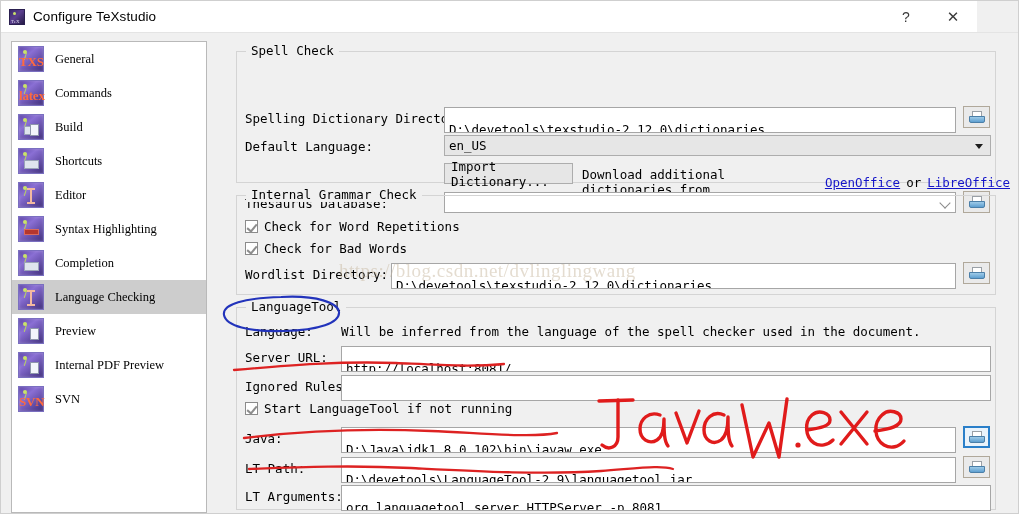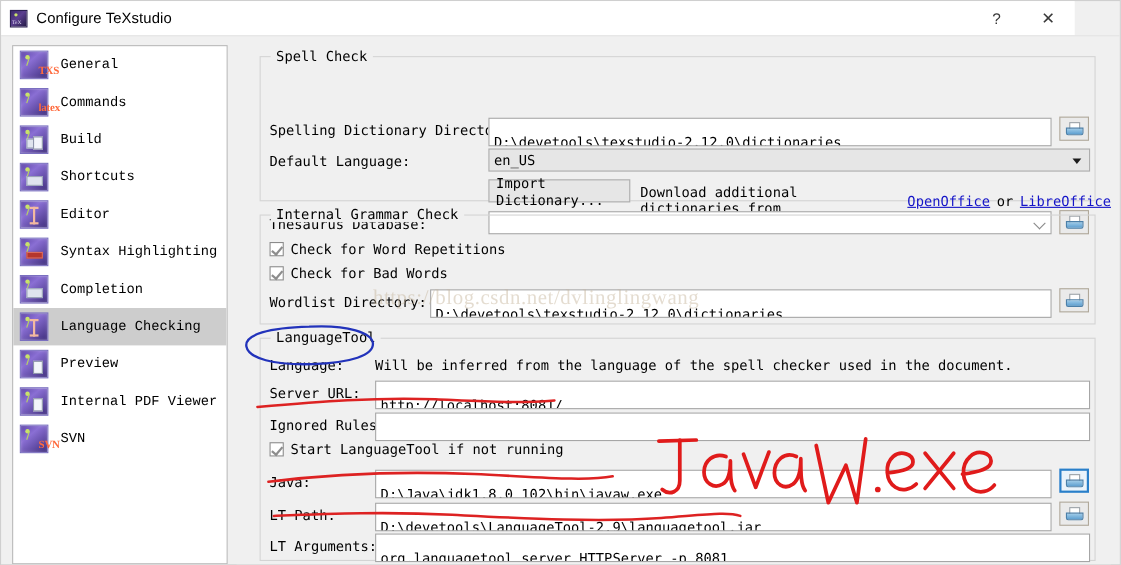--- a/index.html
+++ b/index.html
@@ -92,23 +92,22 @@
   }
   .side-ico .stem {
     position: absolute; left: 6px; top: 5px;
     width: 1px; height: 8px; background: #b9d560;
     transform: rotate(18deg);
   }
   .side-ico .glyph {
     position: absolute; left: 0; right: 0; bottom: 1px;
     text-align: center;
     font-family: "Liberation Serif", serif;
-    font-size: 10px; color: #ff6a3d; font-weight: bold;
+    font-size: 13px; color: #ff6a3d; font-weight: bold;
     letter-spacing: -.2px;
-    padding-left: 16px;
   }
   .side-ico .plate {
     position: absolute; left: 5px; bottom: 4px;
     width: 15px; height: 9px;
     background: #dfe4ee; border: 1px solid #9aa3b8;
   }
   .side-ico .paper {
     position: absolute; right: 4px; bottom: 3px;
     width: 9px; height: 12px;
     background: #f3f5fb; border: 1px solid #8e95ab;
@@ -122,21 +121,21 @@
     width: 8px; height: 2px; background: #f3b9a0;
   }
   .side-ico .ibar::before { top: 0; }
   .side-ico .ibar::after { bottom: 0; }
   .side-ico .redbar {
     position: absolute; left: 5px; bottom: 6px;
     width: 15px; height: 6px;
     background: #b5362e; border: 1px solid #d96a5e;
   }
   .side-label {
-    font-family: Liberation Mono, monospace;
+    font-family: Liberation Serif, serif;
     font-size: 12.5px; color: #000;
     white-space: nowrap;
   }
 
   
   .content {
     position: absolute; left: 214px; top: 36px;
     width: 795px; height: 478px;
     background: #f0f0f0;
     overflow: hidden;
@@ -381,21 +380,21 @@
       </span>
       <span class="side-label">Preview</span>
     </div>
 
     <div class="side-item">
       <span class="side-ico">
         <span class="dot"></span>
           <span class="stem"></span>
           <span class="paper"></span>
       </span>
-      <span class="side-label">Internal PDF Viewer</span>
+      <span class="side-label">Internal PDF Preview</span>
     </div>
 
     <div class="side-item">
       <span class="side-ico">
         <span class="dot"></span>
           <span class="stem"></span>
           <span class="glyph">SVN</span>
       </span>
       <span class="side-label">SVN</span>
     </div>

